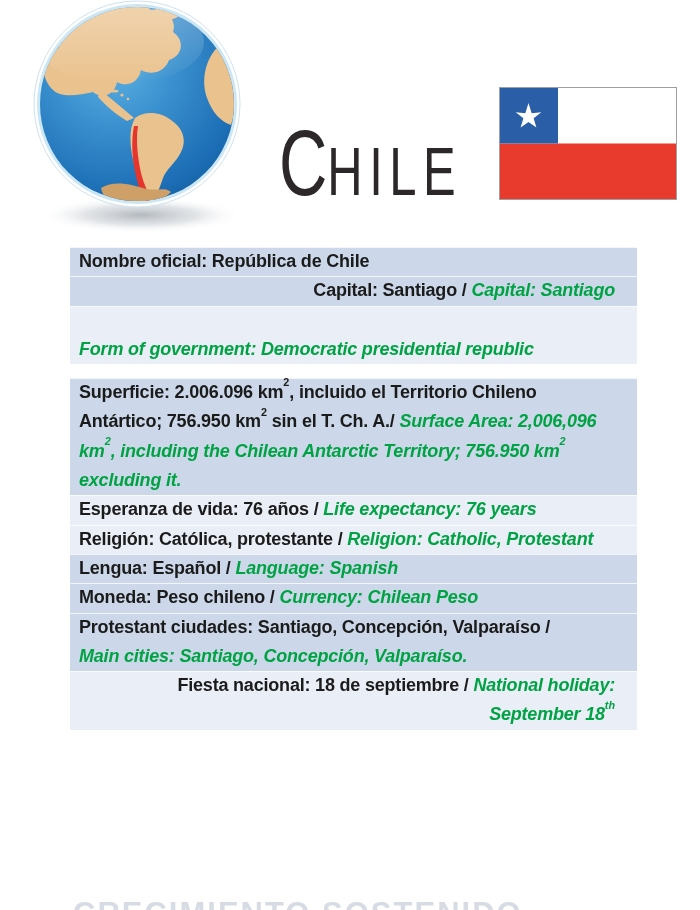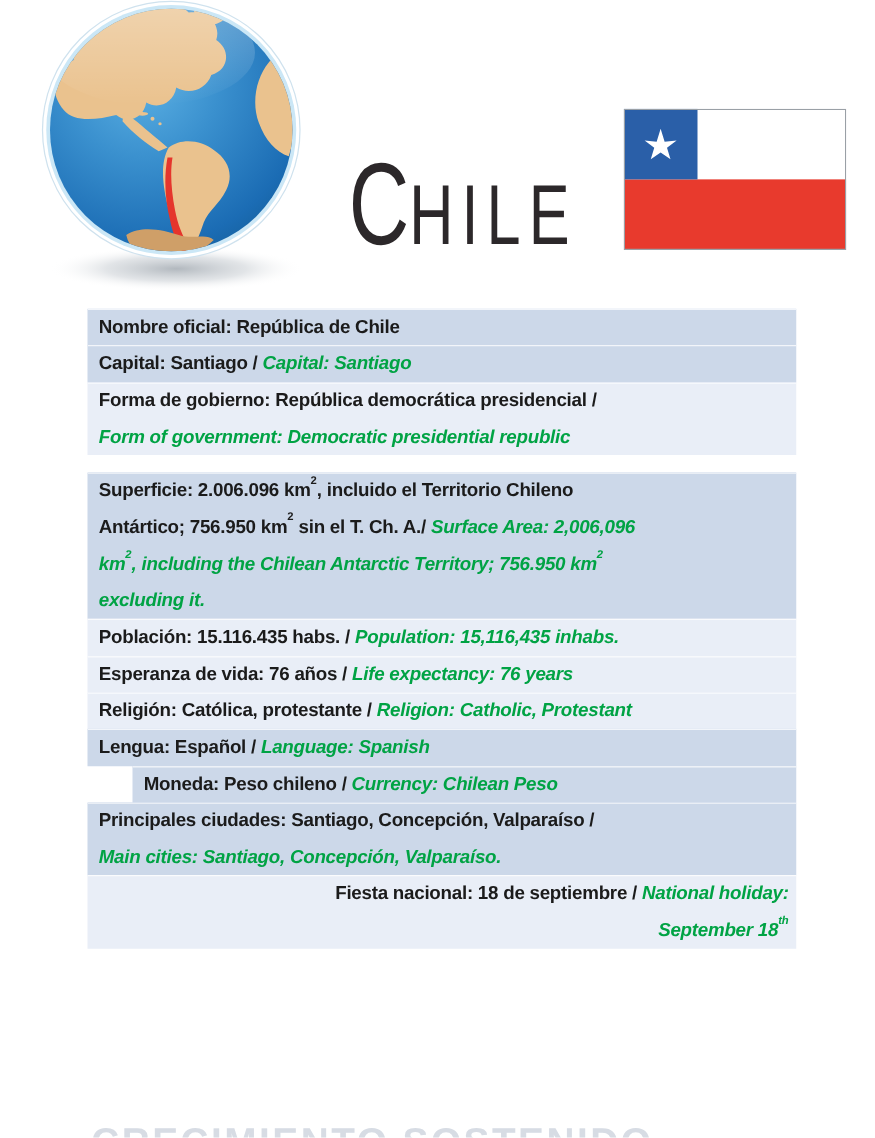--- a/index.html
+++ b/index.html
@@ -13,21 +13,21 @@
     position:absolute;left:279px;top:117px;line-height:1;display:flex;align-items:baseline;
     transform:scaleX(.72);transform-origin:left bottom;color:var(--title,#2c282a);
     white-space:nowrap;
   }
   .title .tc{font-size:93px;}
   .title .tr{font-size:68px;letter-spacing:9px;}
   .flag-wrap{position:absolute;left:499px;top:87px;width:178px;height:113px;}
   
   .facts{position:absolute;left:70px;top:247px;width:567px;}
   .row{
-    padding:0 6px 0 9px;font-size:15px;line-height:29.3px;font-weight:bold;
+    padding:0 22px 0 9px;font-size:18px;line-height:29.3px;font-weight:bold;
     letter-spacing:-0.2px;color:var(--es,#1b1b1b);
     box-shadow:inset 0 1px 0 rgba(255,255,255,.75);
   }
   .row .en{color:var(--en,#00a344);font-style:italic;}
   .row sup{font-size:60%;position:relative;top:-0.45em;line-height:0;letter-spacing:0;}
   
   .cropped{
     position:absolute;left:73px;top:896px;font-size:31px;font-weight:bold;
     letter-spacing:2px;color:var(--footer,#d7dce4);white-space:nowrap;
   }
@@ -89,25 +89,24 @@
     <rect x="0" y="0" width="178" height="56.5" fill="#ffffff"></rect>
     <rect x="0" y="56.5" width="178" height="56.5" fill="#e83a2d"></rect>
     <rect x="0" y="0" width="59" height="56.5" fill="#2a5fa8"></rect>
     <path d="M29.5,16 L32.7,26.3 L42.3,25.3 L34.6,31.2 L37.4,40.4 L29.5,34.9 L21.6,40.4 L24.4,31.2 L16.7,25.3 L26.3,26.3 Z" fill="#ffffff"></path>
     <rect x="0.5" y="0.5" width="177" height="112" fill="none" stroke-width="1" stroke="#9aa0a6"></rect>
   </svg>
 </div>
 
 <div class="facts" id="facts">
     <div class="row" style="background: rgb(204, 216, 233); min-height: 29.3px;"><span class="es">Nombre oficial: República de Chile</span></div>
-    <div class="row" style="background: rgb(204, 216, 233); min-height: 29.3px;"><span class="es">Capital: Santiago / </span><span class="en">Capital: Santiago</span></div>
-    <div class="row" style="background: rgb(233, 238, 247); min-height: 58.6px;"><span class="es">Forma de gobierno: República democrática presidencial / </span><span class="en"><br>Form of government: Democratic presidential republic</span></div>
+    <div class="row" style="background: rgb(204, 216, 233); min-height: 29.3px; text-align: right;"><span class="es">Capital: Santiago / </span><span class="en">Capital: Santiago</span></div>
+    <div class="row" style="background: rgb(233, 238, 247); min-height: 58.6px;"><span class="en"><br>Form of government: Democratic presidential republic</span></div>
     <div class="row" style="background: rgb(204, 216, 233); min-height: 117.2px; margin-top: 14px;"><span class="es">Superficie: 2.006.096 km<sup>2</sup>, incluido el Territorio Chileno<br>Antártico; 756.950 km<sup>2</sup> sin el T. Ch. A./ </span><span class="en">Surface Area: 2,006,096<br>km<sup>2</sup>, including the Chilean Antarctic Territory; 756.950 km<sup>2</sup><br>excluding it.</span></div>
-    <div class="row" style="background: rgb(233, 238, 247); min-height: 29.3px;"><span class="es">Población: 15.116.435 habs. / </span><span class="en">Population: 15,116,435 inhabs.</span></div>
     <div class="row" style="background: rgb(233, 238, 247); min-height: 29.3px;"><span class="es">Esperanza de vida: 76 años / </span><span class="en">Life expectancy: 76 years</span></div>
     <div class="row" style="background: rgb(233, 238, 247); min-height: 29.3px;"><span class="es">Religión: Católica, protestante / </span><span class="en">Religion: Catholic, Protestant</span></div>
     <div class="row" style="background: rgb(204, 216, 233); min-height: 29.3px;"><span class="es">Lengua: Español / </span><span class="en">Language: Spanish</span></div>
-    <div class="row" style="background: rgb(204, 216, 233); min-height: 29.3px; margin-left: 36px;"><span class="es">Moneda: Peso chileno / </span><span class="en">Currency: Chilean Peso</span></div>
-    <div class="row" style="background: rgb(204, 216, 233); min-height: 58.6px;"><span class="es">Principales ciudades: Santiago, Concepción, Valparaíso / </span><span class="en"><br>Main cities: Santiago, Concepción, Valparaíso.</span></div>
+    <div class="row" style="background: rgb(204, 216, 233); min-height: 29.3px;"><span class="es">Moneda: Peso chileno / </span><span class="en">Currency: Chilean Peso</span></div>
+    <div class="row" style="background: rgb(204, 216, 233); min-height: 58.6px;"><span class="es">Protestant ciudades: Santiago, Concepción, Valparaíso / </span><span class="en"><br>Main cities: Santiago, Concepción, Valparaíso.</span></div>
     <div class="row" style="background: rgb(233, 238, 247); min-height: 58.6px; text-align: right;"><span class="es">Fiesta nacional: 18 de septiembre / </span><span class="en">National holiday:<br>September 18<sup>th</sup></span></div>
   </div>
 
 <div class="cropped">CRECIMIENTO SOSTENIDO</div>
 
 </body></html>

